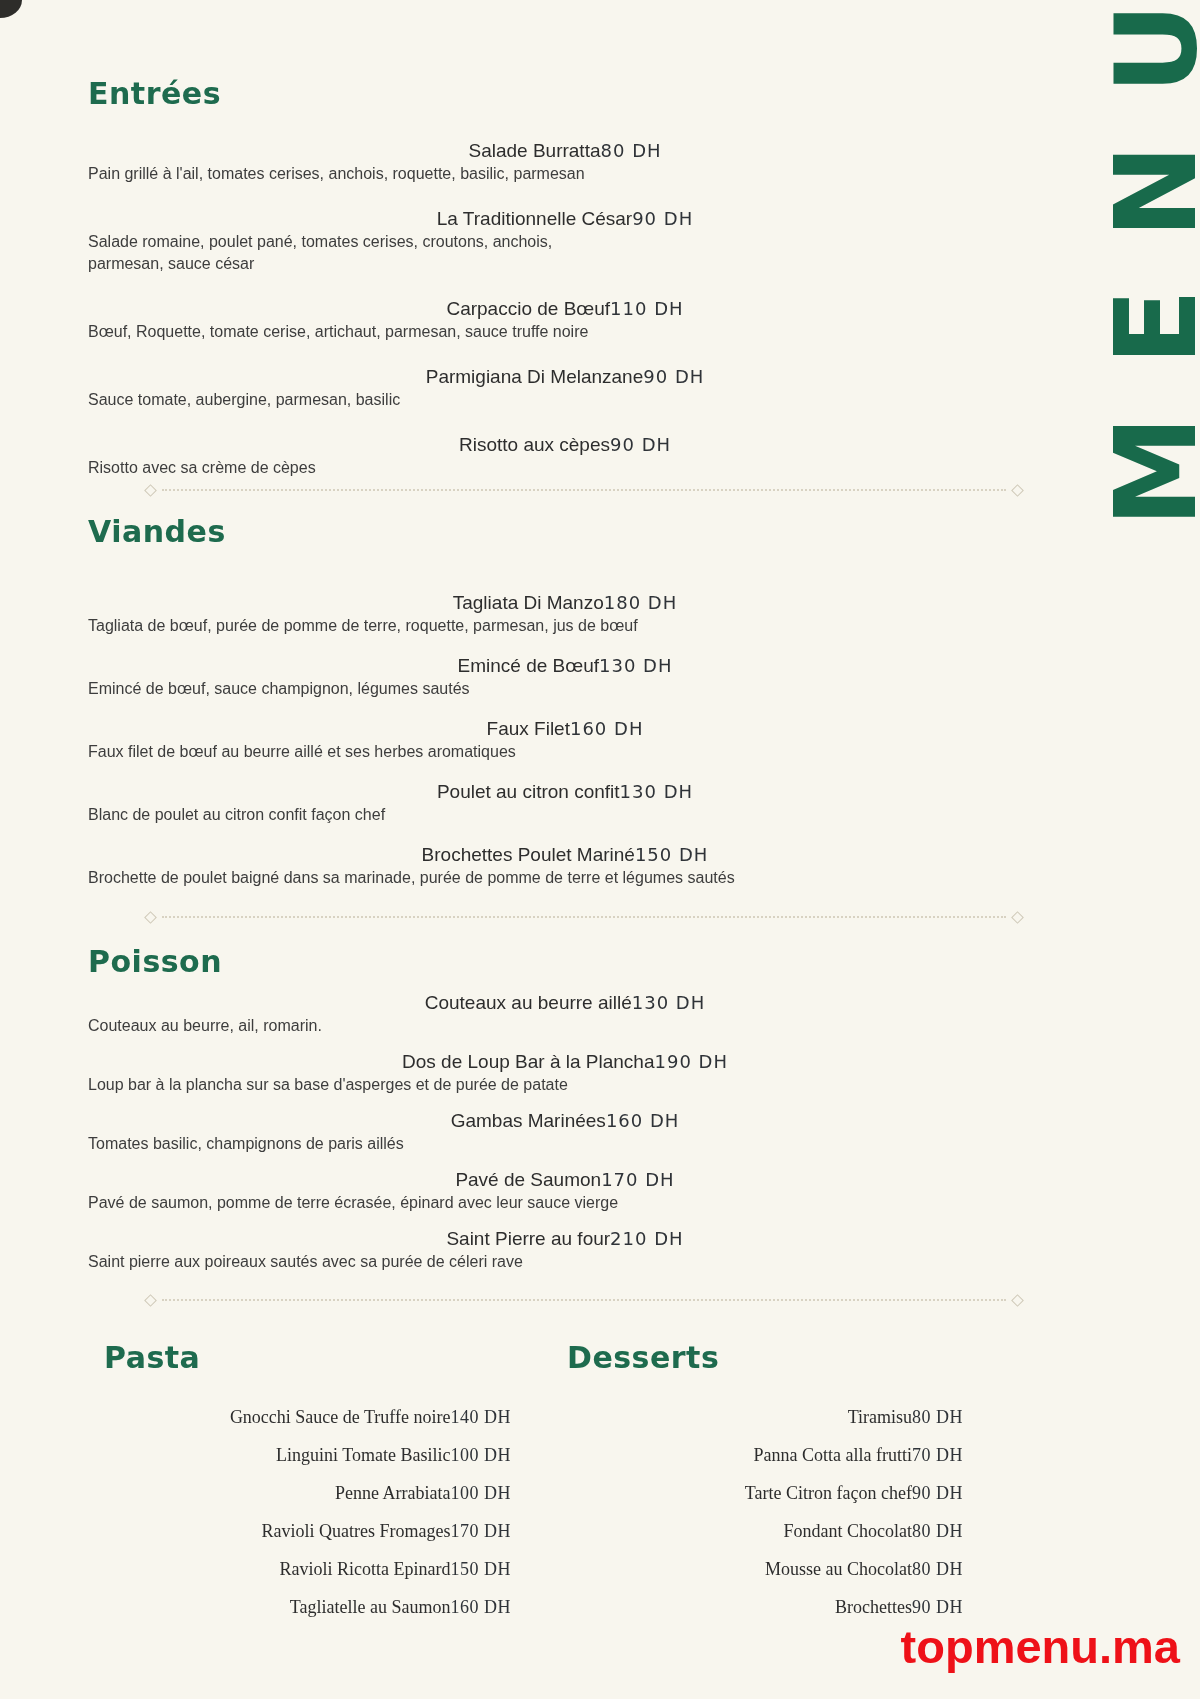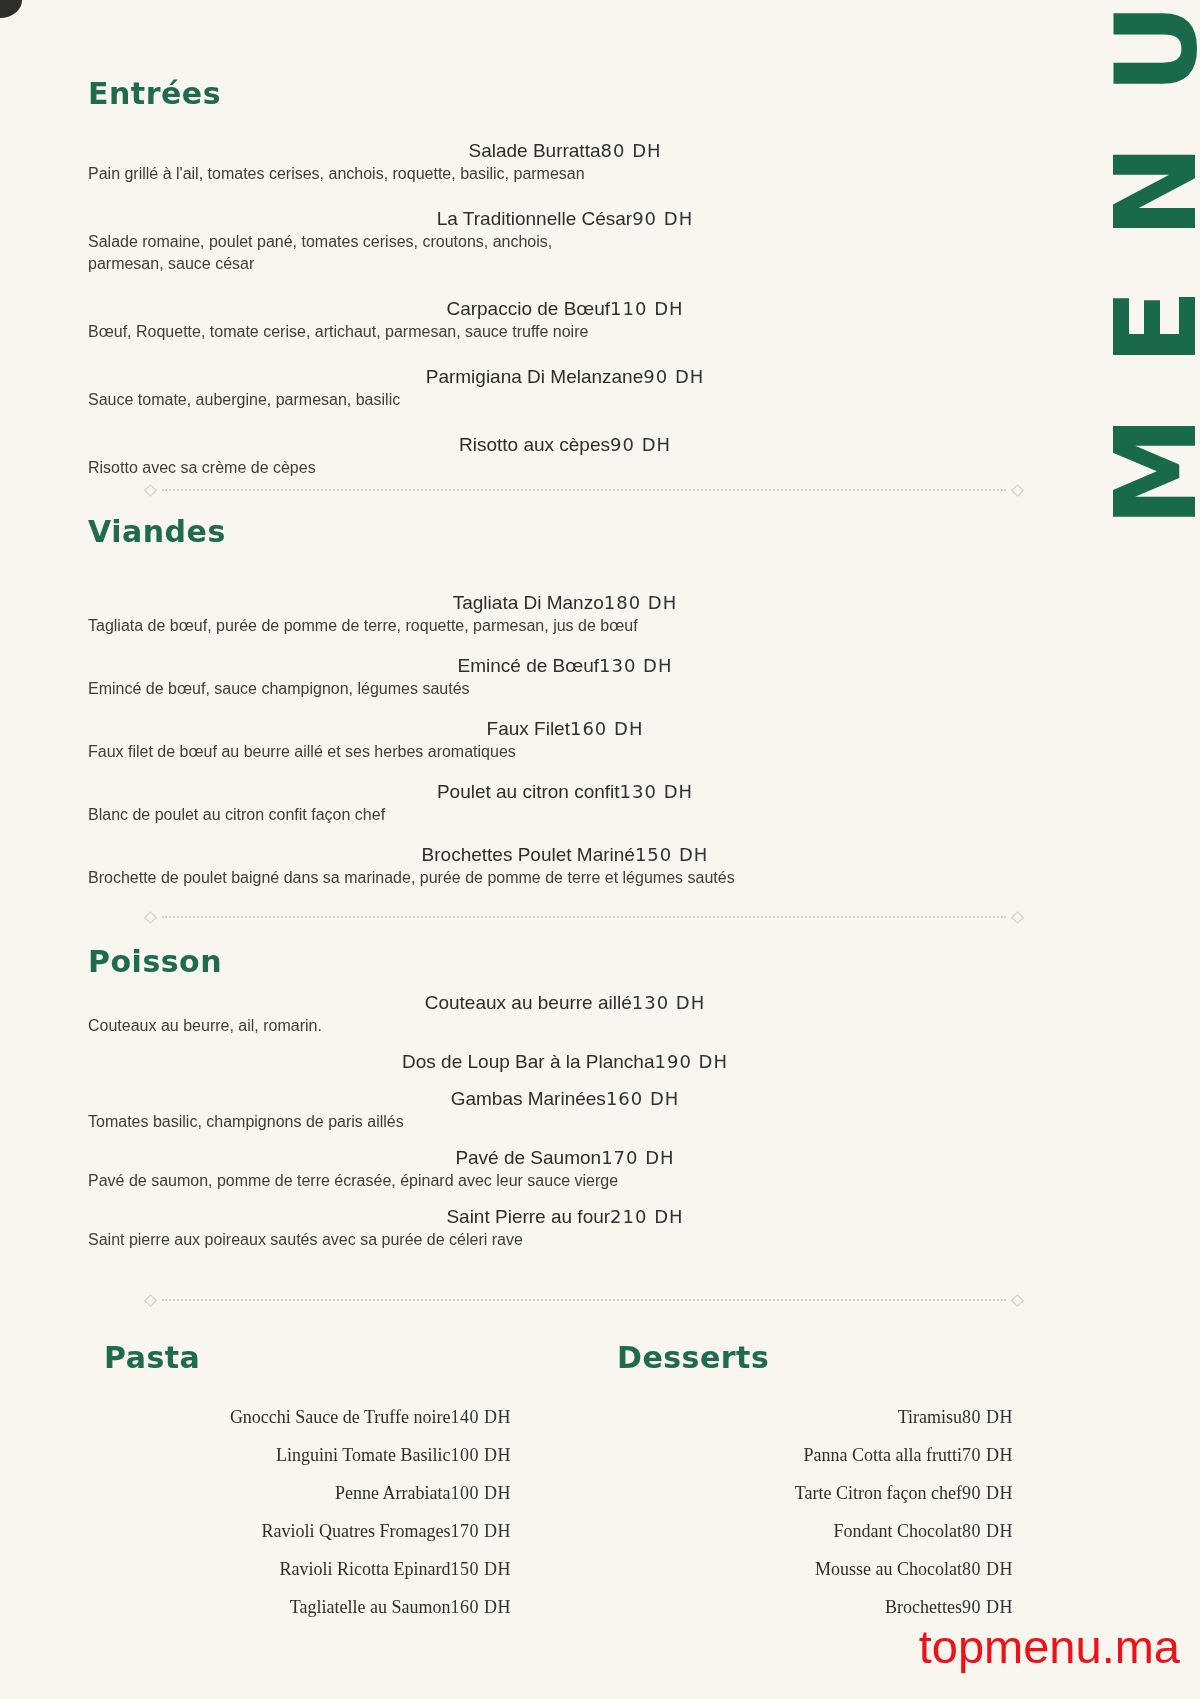--- a/index.html
+++ b/index.html
@@ -49,31 +49,32 @@
     display:flex;align-items:center;
   }
   .divider .dline{flex:1;border-top:2px dotted #d8d2c2;margin:0 7px;}
   .divider .dia{
     width:7px;height:7px;border:1.5px solid #cfc9b8;
     transform:rotate(45deg);background:transparent;flex:none;
   }
   
   .bottom-block{position:absolute;left:104px;top:1340px;display:flex;}
   .bcol{display:flex;flex-direction:column;}
-  .bcol-pasta{width:407px;margin-right:106px;}
+  .bcol-pasta{width:407px;margin-right:56px;}
   .bcol-desserts{width:396px;}
   .bcol .sec-title{margin-bottom:22px;}
   .brow{display:flex;justify-content:flex-end;align-items:baseline;height:38px;line-height:38px;font-family:Liberation Serif, serif;}
   .bname{font-size:18px;color:#2d2d2d;}
   .bprice{font-size:18px;color:#2f3338;letter-spacing:0.5px;white-space:nowrap;}
   
   .watermark{
     position:absolute;right:20px;top:1622px;
     font-size:47px;line-height:50px;color:#ee1118;
     font-family:"Liberation Sans", sans-serif;
+    font-weight:bold;
   }
 </style>
 </head>
 <body>
 
 <div class="page">
 
   <div class="corner-mark"></div>
 
   <div class="menu-banner">MENU</div>
@@ -176,20 +177,21 @@
           <span class="iname">Couteaux au beurre aillé</span>
           <span class="iprice">130 DH</span>
         </div>
       <div class="idesc">Couteaux au beurre, ail, romarin.</div>
     </div>
     <div class="item">
       <div class="irow">
           <span class="iname">Dos de Loup Bar à la Plancha</span>
           <span class="iprice">190 DH</span>
         </div>
+      <div class="idesc">Loup bar à la plancha sur sa base d'asperges et de purée de patate</div>
     </div>
     <div class="item">
       <div class="irow">
           <span class="iname">Gambas Marinées</span>
           <span class="iprice">160 DH</span>
         </div>
       <div class="idesc">Tomates basilic, champignons de paris aillés</div>
     </div>
     <div class="item">
       <div class="irow">

